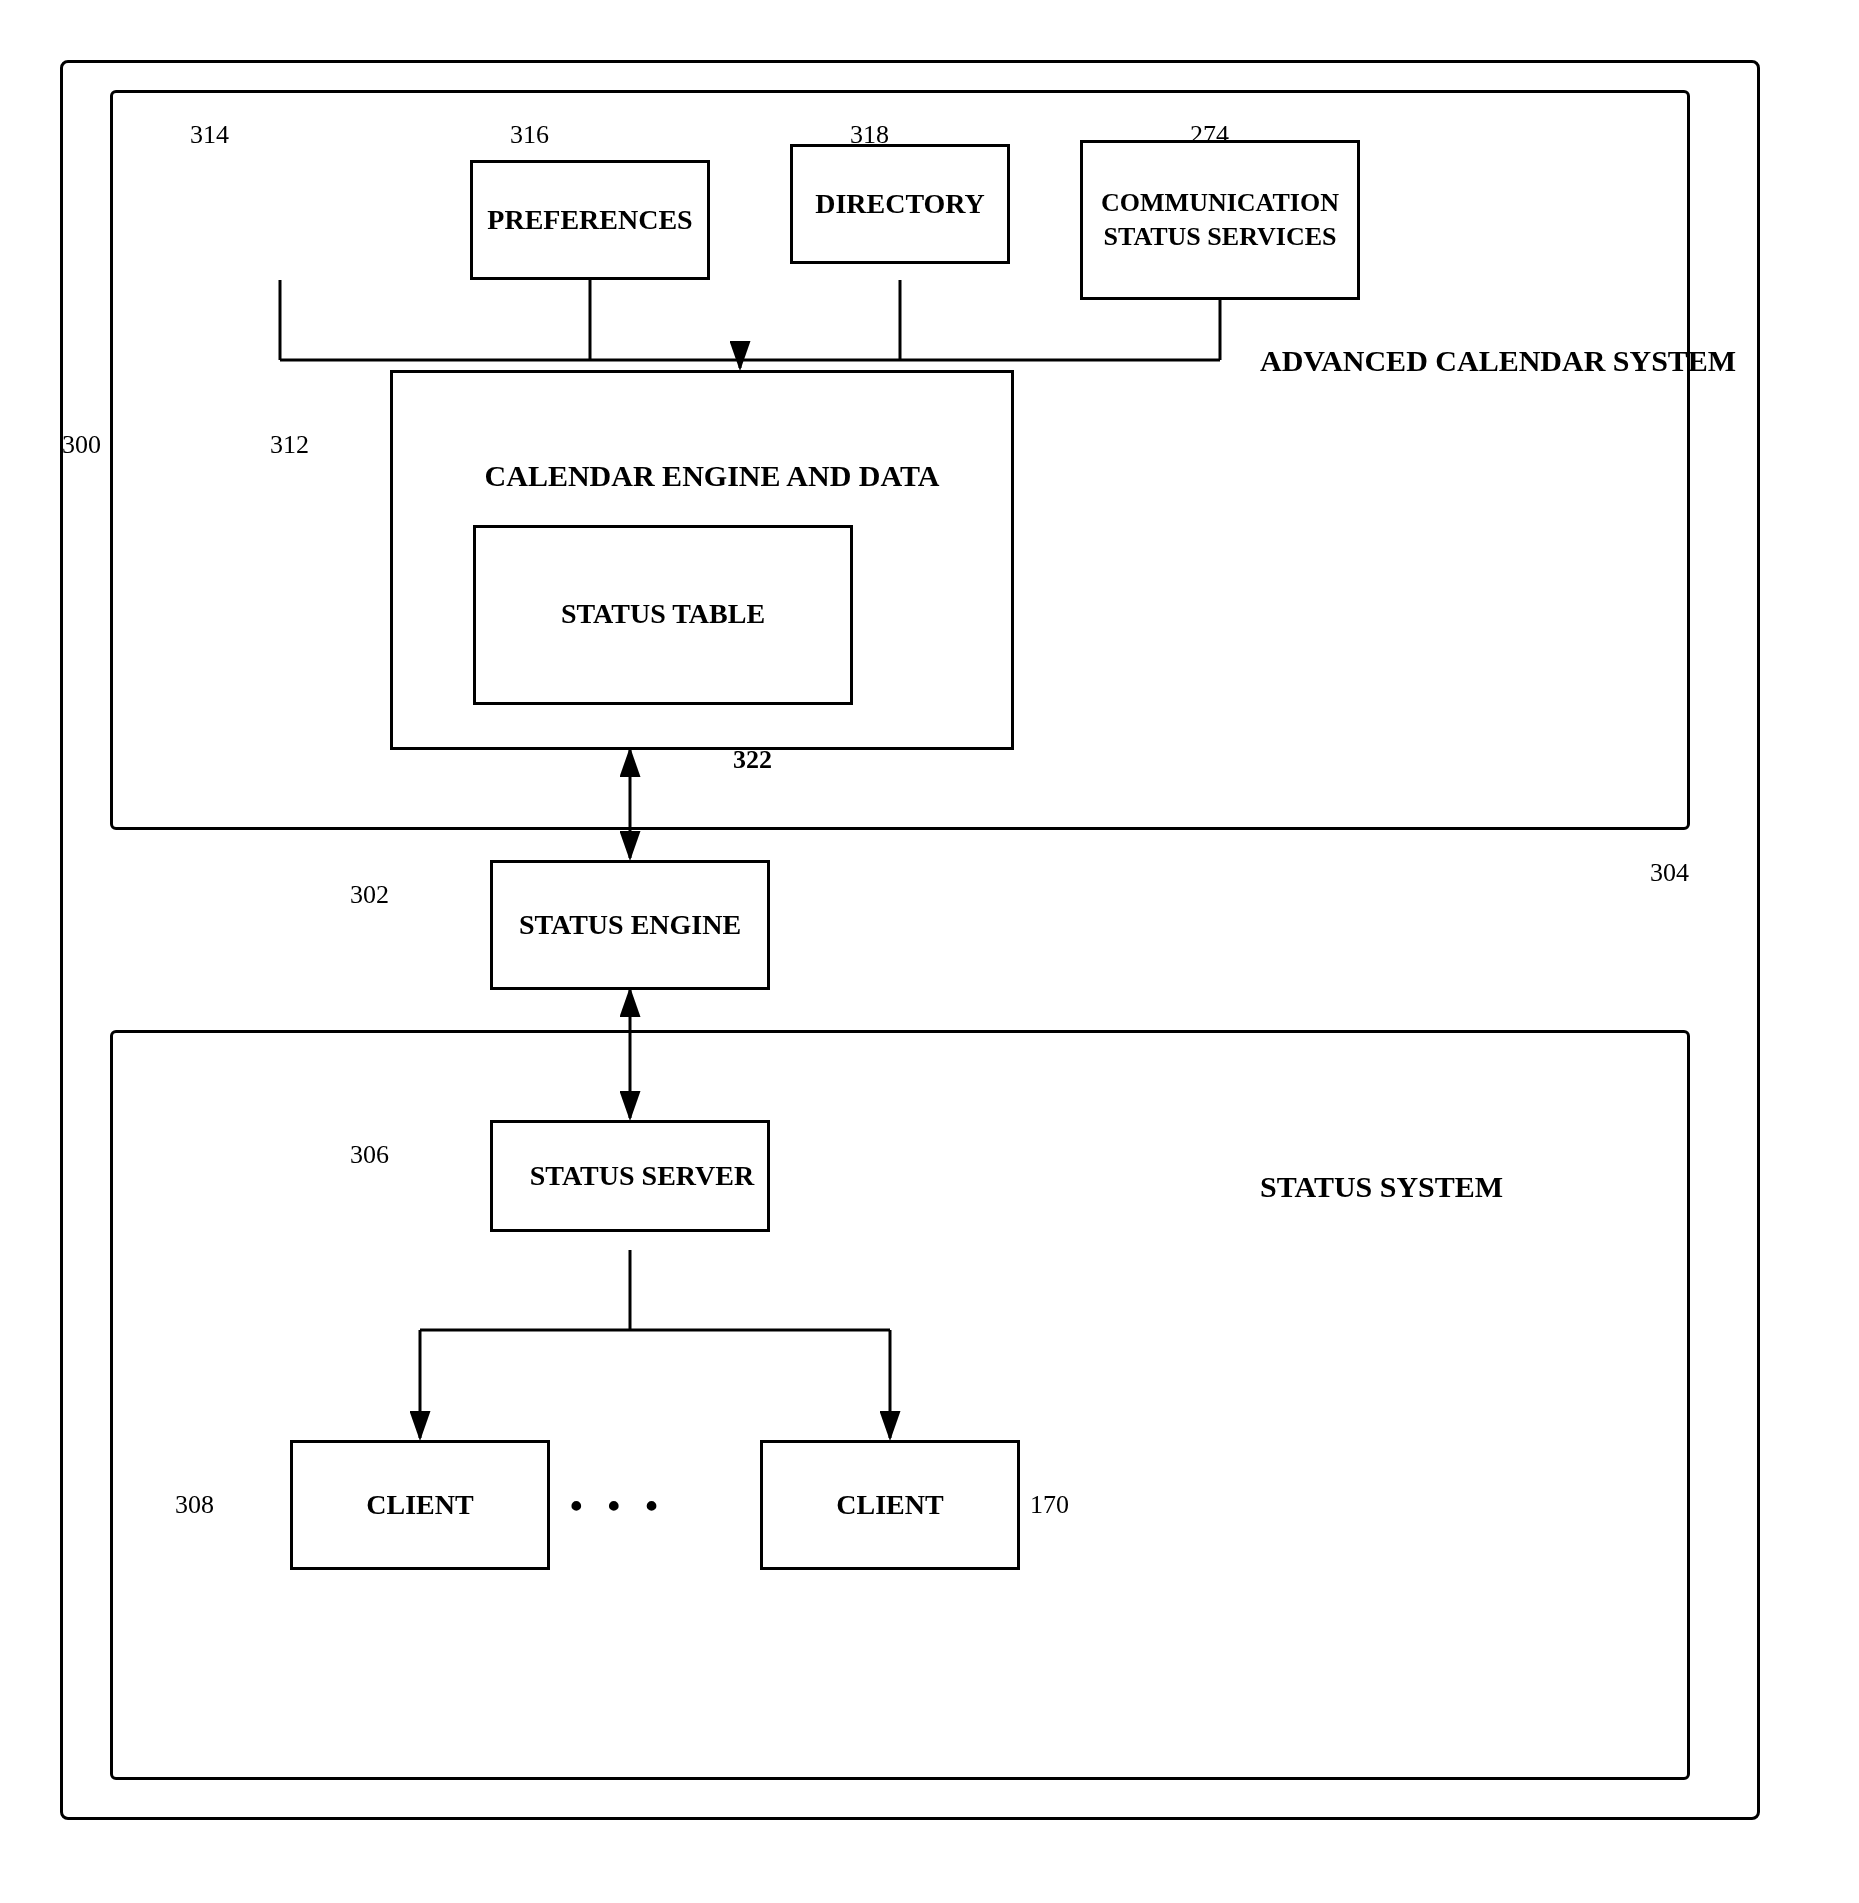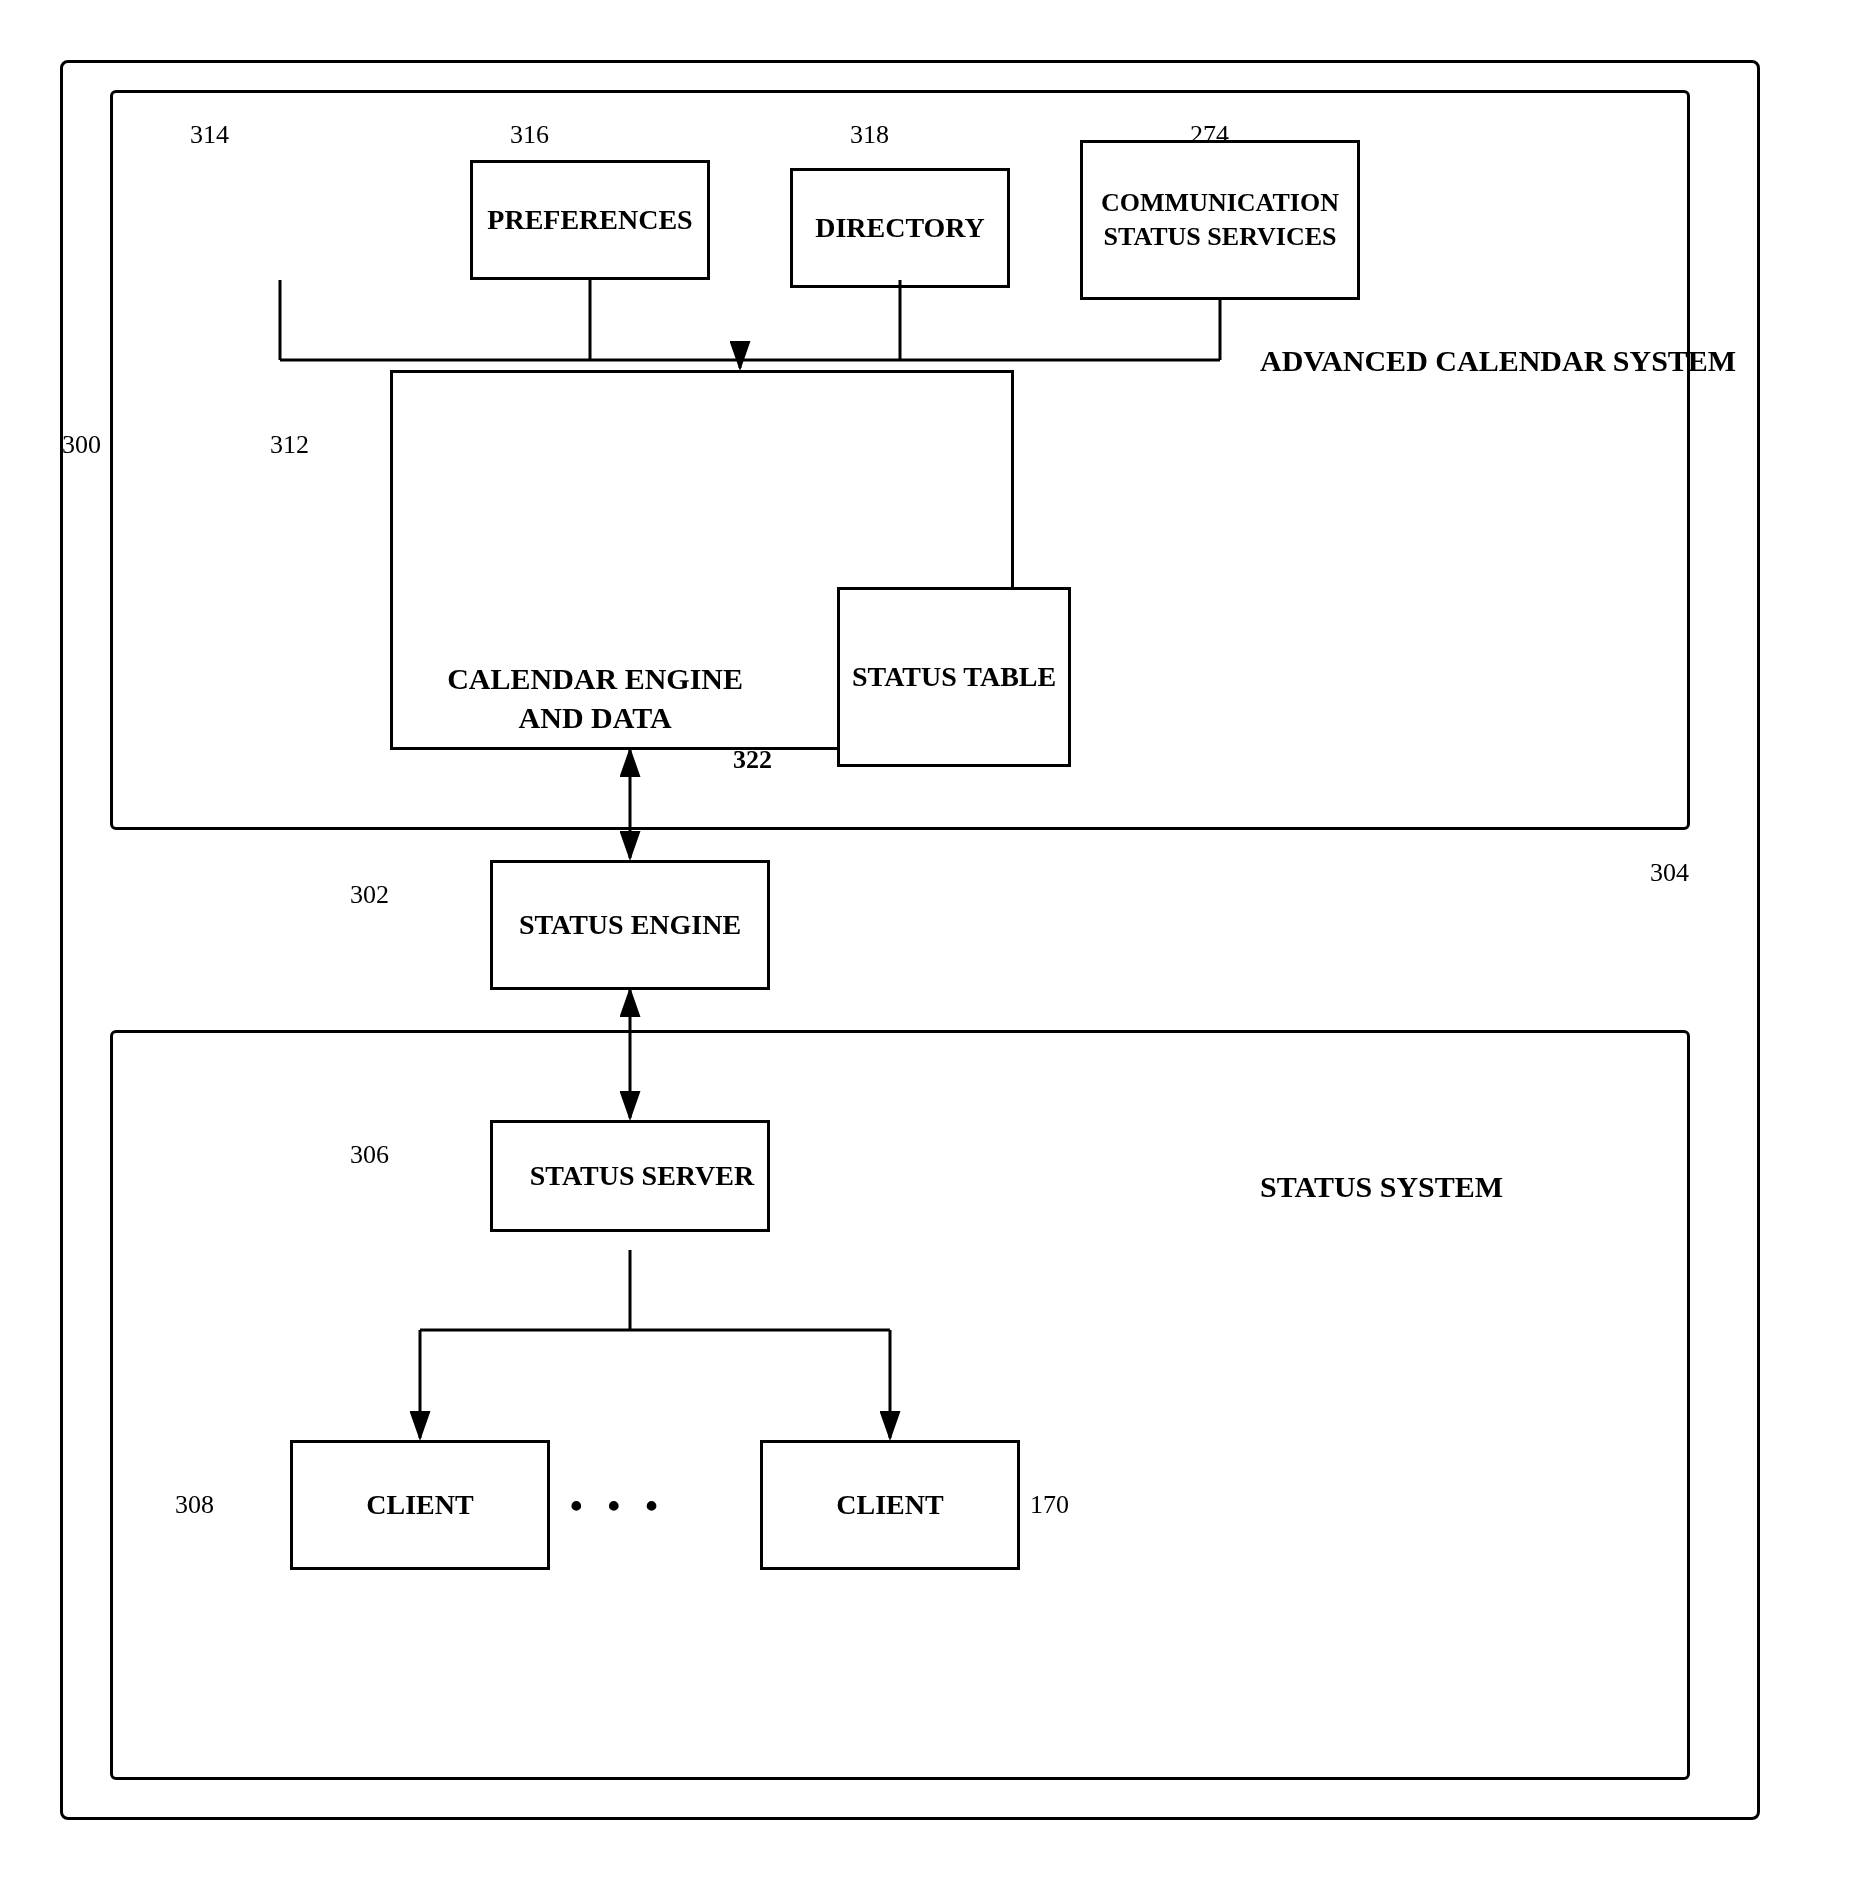--- a/index.html
+++ b/index.html
@@ -117,28 +117,28 @@
   <span class="ref" style="top: 750px; left: 1590px; margin-top: 48px;">304</span>
 
   <div class="label-advanced-calendar" style="position:absolute; top: 280px; left: 1200px; font-size:30px; font-weight:bold; text-align:center; line-height:1.4;">ADVANCED
 CALENDAR SYSTEM</div>
 
   <span class="ref" style="top: 60px; left: 130px;">314</span>
 
   <div class="box" style="top: 100px; left: 410px; width: 240px; height: 120px;">PREFERENCES</div>
   <span class="ref" style="top: 60px; left: 450px;">316</span>
 
-  <div class="box" style="top: 108px; left: 730px; width: 220px; height: 120px;">DIRECTORY</div>
+  <div class="box" style="top: 84px; left: 730px; width: 220px; height: 120px;">DIRECTORY</div>
   <span class="ref" style="top: 60px; left: 790px;">318</span>
 
   <div class="box" style="top: 80px; left: 1020px; width: 280px; height: 160px; font-size: 26px;">COMMUNICATION
 STATUS SERVICES</div>
   <span class="ref" style="top: 60px; left: 1130px;">274</span>
 
-  <div class="box" style="top: 310px; left: 330px; width: 624px; height: 380px; font-size: 30px; align-items: flex-end; padding-top: 20px; padding-left: 20px; flex-direction: row;">
+  <div class="box" style="top: 310px; left: 330px; width: 624px; height: 380px; font-size: 30px; align-items: flex-start; padding-top: 20px; padding-left: 20px; flex-direction: column;">
     <div style="text-align:center; width:100%; font-size:30px; font-weight:bold; margin-bottom: 10px;">CALENDAR ENGINE
 AND DATA</div>
 
     <div class="box" style="position: relative; top: 20px; left: 60px; width: 380px; height: 180px; font-size: 28px;">STATUS
 TABLE</div>
     <span class="ref" style="position:absolute; top: 370px; left: 340px; font-size:26px;">322</span>
   </div>
   <span class="ref" style="top: 370px; left: 210px;">312</span>
 
   <div class="box" style="top: 800px; left: 430px; width: 280px; height: 130px; text-align: right;">STATUS

